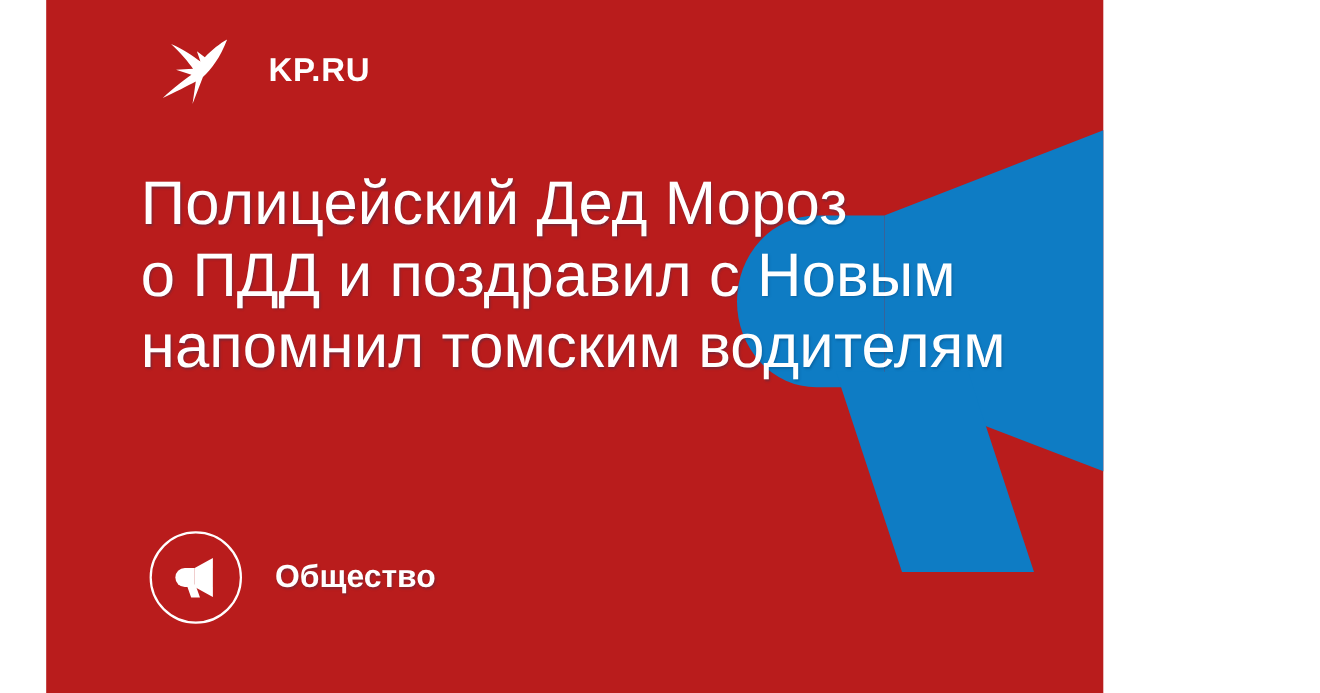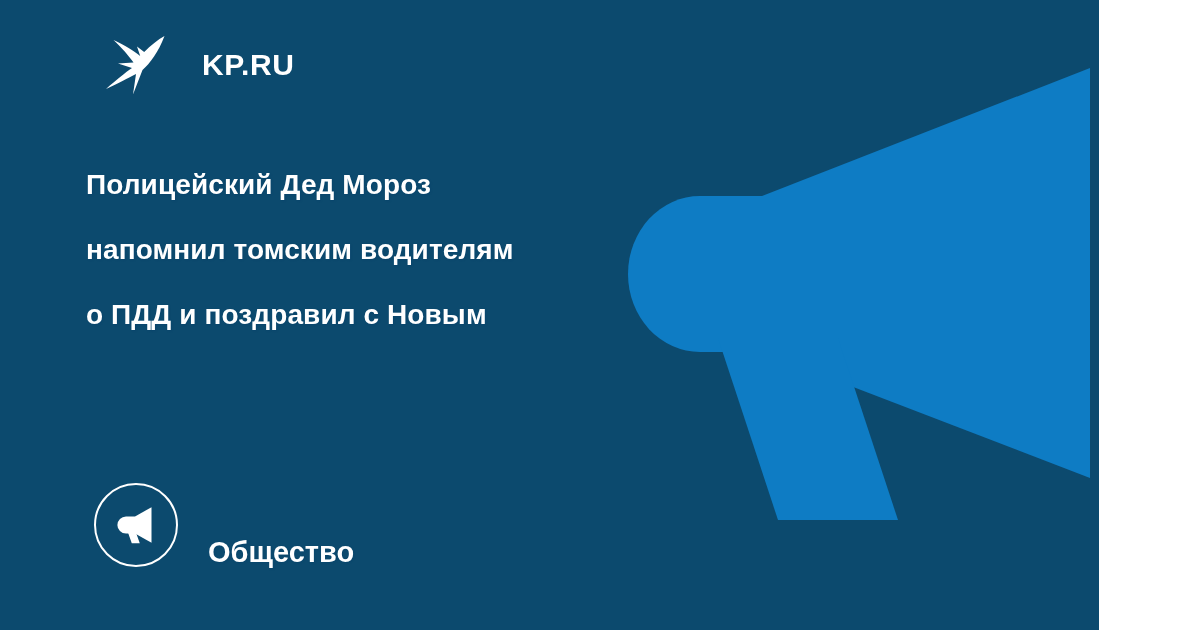--- a/index.html
+++ b/index.html
@@ -5,25 +5,26 @@
 <style>
   html, body {
     margin: 0;
     padding: 0;
     background: #ffffff;
   }
   * { box-sizing: border-box; }
 
   .card {
     position: relative;
-    width: 1099px;
+    width: 961px;
     height: 630px;
     overflow: hidden;
-    background: #0c4a6e;
+    background: #b91c1c;
     font-family: "Liberation Sans", "DejaVu Sans", sans-serif;
+    margin-left: 42px;
   }
 
   
   .watermark {
     position: absolute;
     inset: 0;
     width: 1200px;
     height: 630px;
     pointer-events: none;
   }
@@ -54,35 +55,35 @@
   }
 
   
   .headline {
     position: absolute;
     top: 152px;
     left: 86px;
     width: 880px;
     margin: 0;
     color: #ffffff;
-    font-size: 28px;
-    font-weight: 700;
+    font-size: 56px;
+    font-weight: 400;
     line-height: 65px;
     letter-spacing: 0.1px;
     text-shadow: 1px 1px 2px rgba(0, 60, 105, 0.32);
   }
   .headline .ln { display: block; white-space: nowrap; }
 
   
   .category {
     position: absolute;
     left: 94px;
     top: 483px;
     display: flex;
-    align-items: flex-end;
+    align-items: center;
     height: 84px;
   }
   .category-circle {
     width: 84px;
     height: 84px;
     border: 2px solid #ffffff;
     border-radius: 50%;
     display: flex;
     align-items: center;
     justify-content: center;
@@ -124,22 +125,22 @@
         C21.5 38.5 12.5 45.6 2.0 55.0
         C13.5 49.5 24.5 44.0 32.0 40.0
         L29.0 60.5 L38.5 36.0
         C46.0 29.5 54.5 18.0 60.5 2.0 Z"></path>
     </svg>
     <span class="logo-word">KP.RU</span>
   </div>
 
   <h1 class="headline">
     <span class="ln">Полицейский Дед Мороз</span>
+    <span class="ln">о ПДД и поздравил с Новым</span>
     <span class="ln">напомнил томским водителям</span>
-    <span class="ln">о ПДД и поздравил с Новым</span>
   </h1>
 
   <div class="category">
     <span class="category-circle">
       <svg width="46" height="40" viewBox="0 0 46 40" aria-hidden="true">
         <path fill="#ffffff" d="M38.5 2.2 L38.5 37.8 L22.0 28.6 L22.0 11.4 Z"></path>
         <path fill="#ffffff" d="M22.0 11.4 L22.0 28.6 L13.0 28.6
           A8.6 8.6 0 0 1 13.0 11.4 Z"></path>
         <path fill="#ffffff" d="M14.6 26.4 L22.6 26.4 L26.8 38.2 L18.8 38.2 Z"></path>
       </svg>

